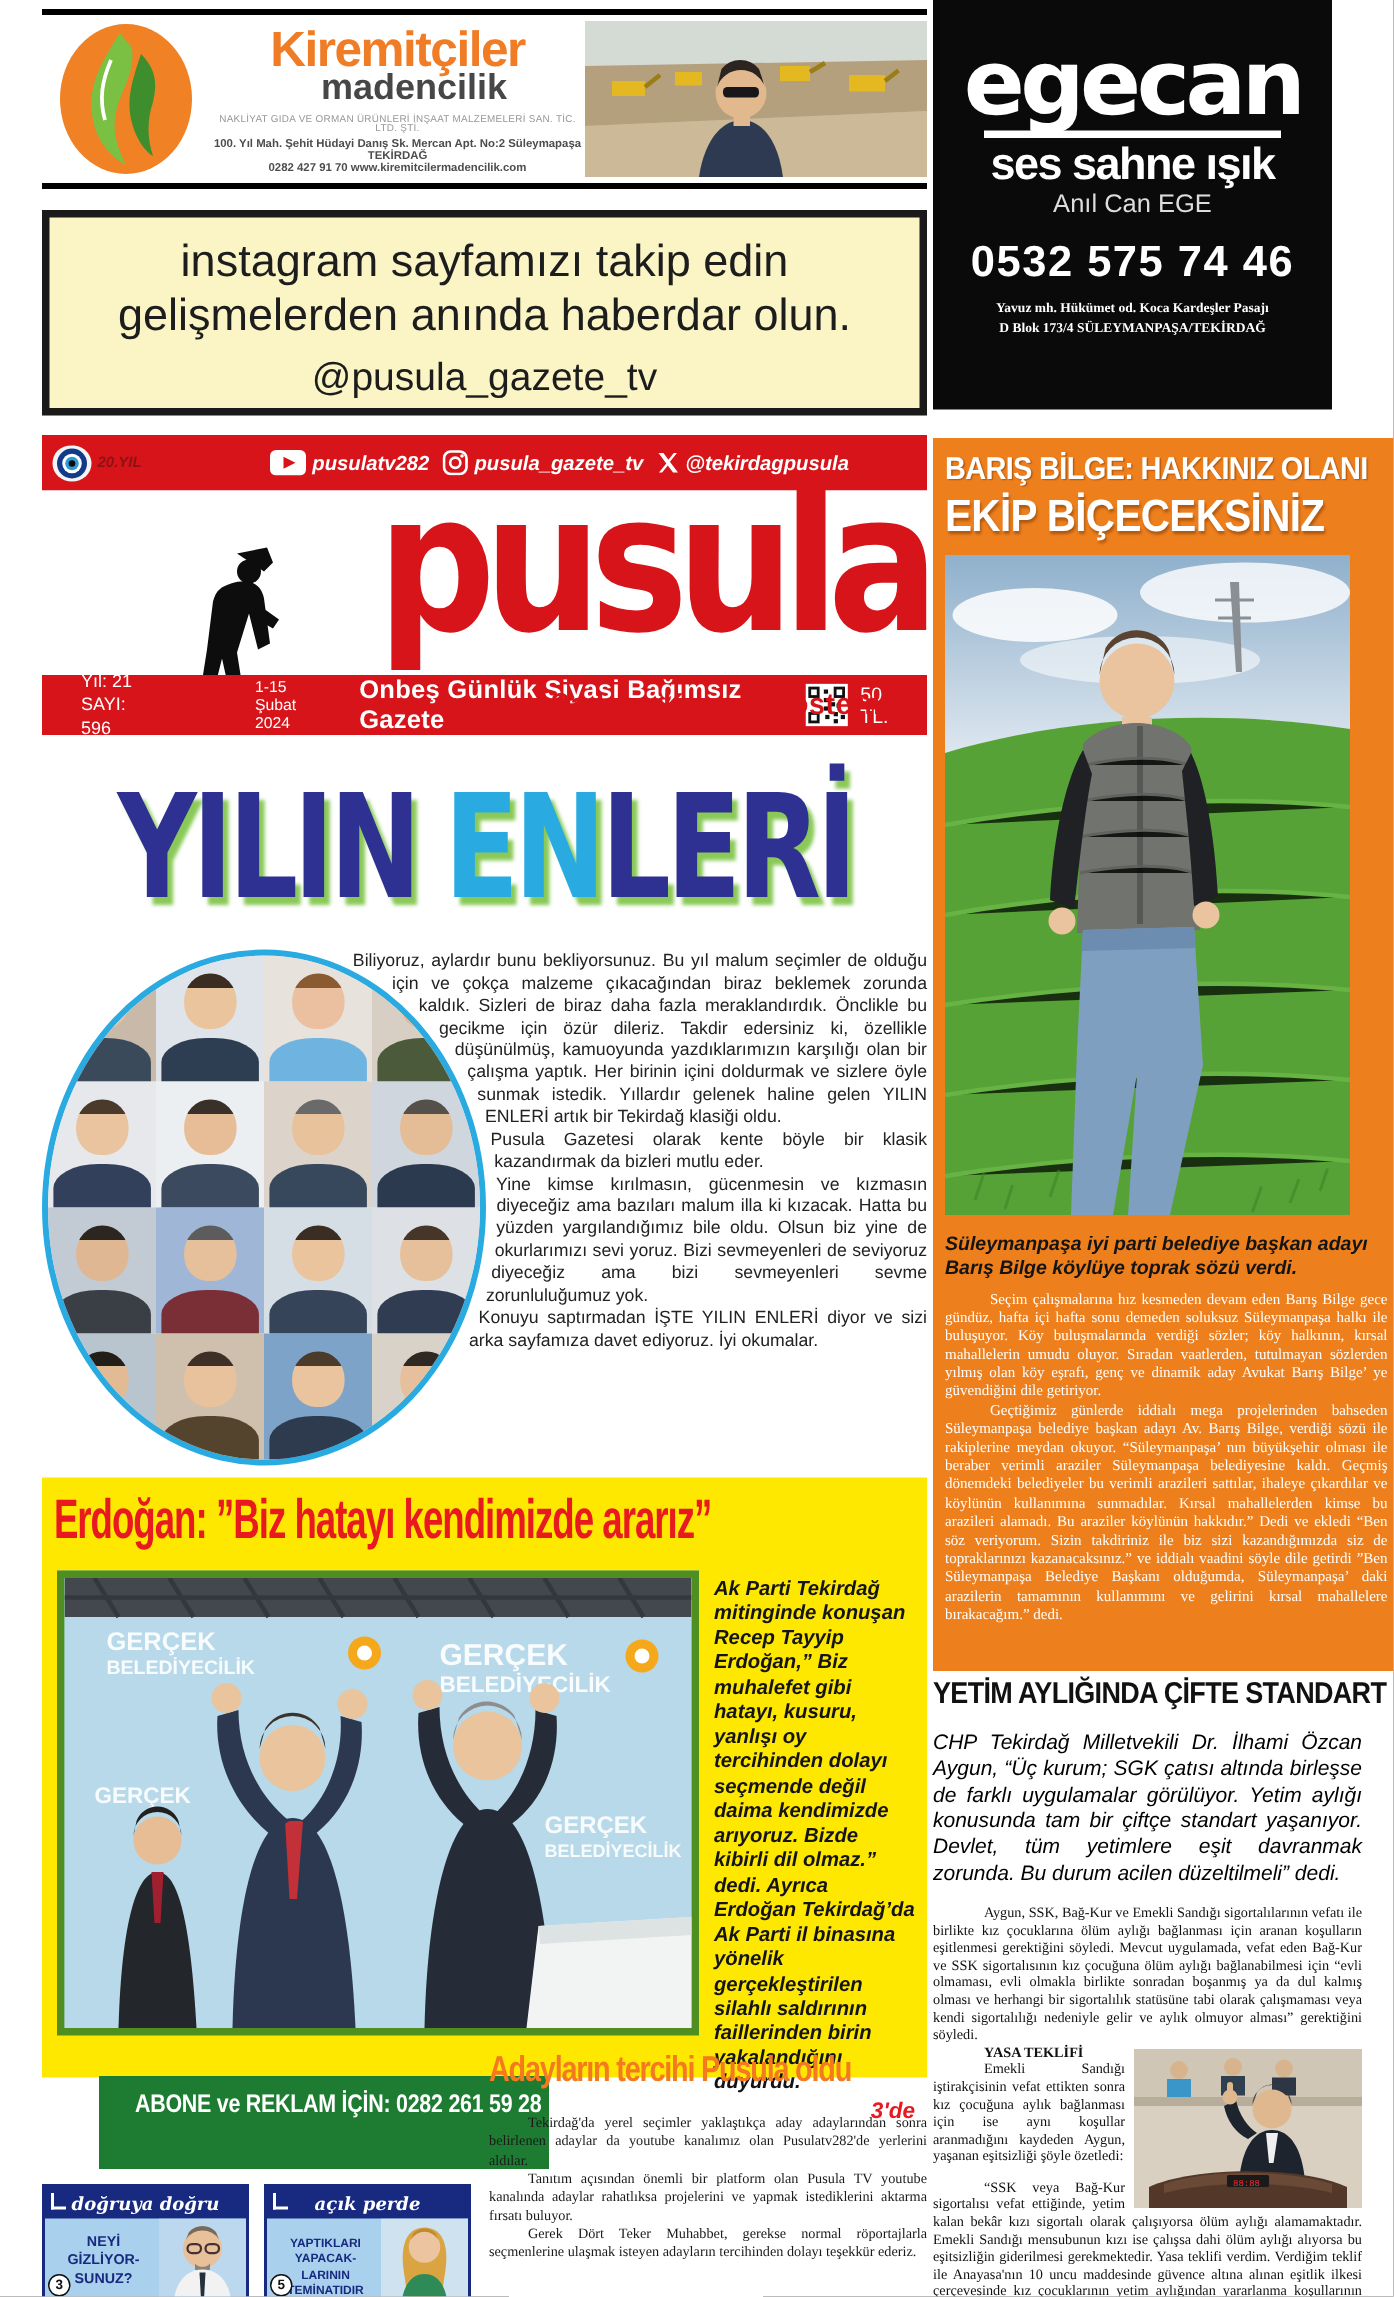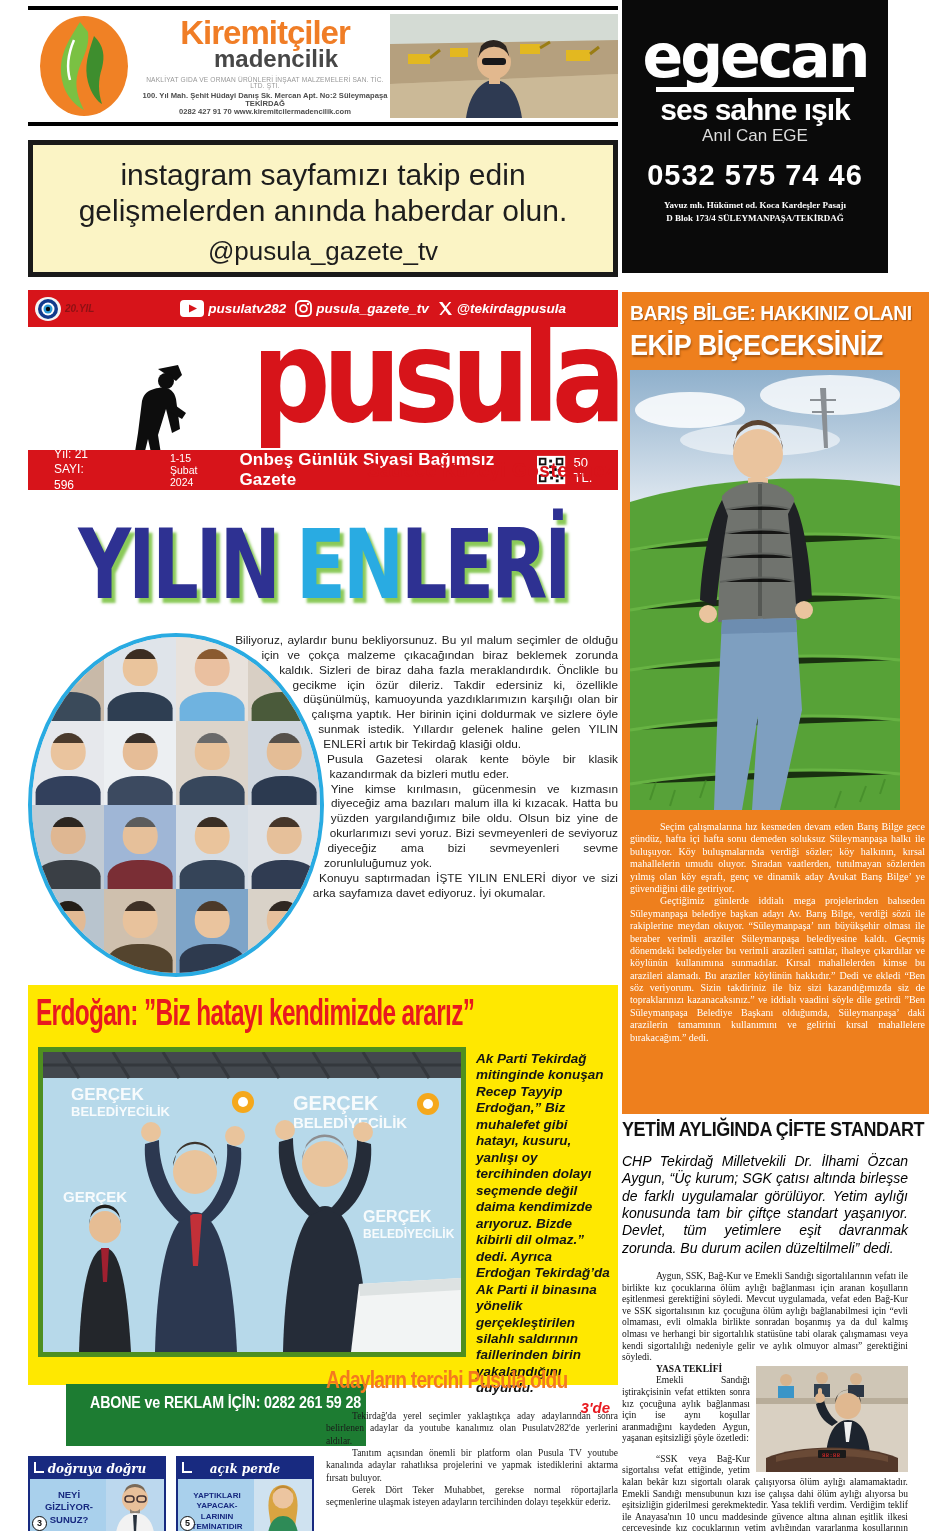--- a/index.html
+++ b/index.html
@@ -394,20 +394,21 @@
         <path d="M90 188 C120 182 150 182 166 188"></path>
           <path d="M90 212 C120 206 150 206 166 212"></path>
       </g>
       <path d="M92 130 C80 150 72 190 70 230 L86 236 C90 200 94 166 98 146 Z" fill="#1f2125"></path>
       <path d="M164 132 C174 152 180 190 182 228 L166 234 C164 198 160 164 158 144 Z" fill="#1f2125"></path>
       <circle cx="78" cy="244" r="9" fill="#eac49e"></circle>
         <circle cx="174" cy="240" r="9" fill="#eac49e"></circle>
       <path d="M92 250 L166 248 L172 340 L150 440 L122 440 L128 346 L112 440 L84 440 L88 330 Z" fill="#7e9fc0"></path>
       <path d="M92 250 L166 248 l1 14 l-76 2 Z" fill="#6d8db0"></path>
     </svg>
+    <div class="b-caption">Süleymanpaşa iyi parti belediye başkan adayı Barış Bilge köylüye toprak sözü verdi.</div>
     <div class="b-body">
       <p>Seçim çalışmalarına hız kesmeden devam eden Barış Bilge gece gündüz, hafta içi hafta sonu demeden soluksuz Süleymanpaşa halkı ile buluşuyor. Köy buluşmalarında verdiği sözler; köy halkının, kırsal mahallelerin umudu oluyor. Sıradan vaatlerden, tutulmayan sözlerden yılmış olan köy eşrafı, genç ve dinamik aday Avukat Barış Bilge’ ye güvendiğini dile getiriyor.</p>
       <p>Geçtiğimiz günlerde iddialı mega projelerinden bahseden Süleymanpaşa belediye başkan adayı Av. Barış Bilge, verdiği sözü ile rakiplerine meydan okuyor. “Süleymanpaşa’ nın büyükşehir olması ile beraber verimli araziler Süleymanpaşa belediyesine kaldı. Geçmiş dönemdeki belediyeler bu verimli arazileri sattılar, ihaleye çıkardılar ve köylünün kullanımına sunmadılar. Kırsal mahallelerden kimse bu arazileri alamadı. Bu araziler köylünün hakkıdır.” Dedi ve ekledi “Ben söz veriyorum. Sizin takdiriniz ile biz sizi kazandığımızda siz de topraklarınızı kazanacaksınız.” ve iddialı vaadini söyle dile getirdi ”Ben Süleymanpaşa Belediye Başkanı olduğumda, Süleymanpaşa’ daki arazilerin tamamının kullanımını ve gelirini kırsal mahallelere bırakacağım.” dedi.</p>
     </div>
   </div>
 
   <div id="yetim" class="abs">
     <div class="y-head">YETİM AYLIĞINDA ÇİFTE STANDART</div>
     <div class="y-lead">CHP Tekirdağ Milletvekili Dr. İlhami Özcan Aygun, “Üç kurum; SGK çatısı altında birleşse de farklı uygulamalar görülüyor. Yetim aylığı konusunda tam bir çiftçe standart yaşanıyor. Devlet, tüm yetimlere eşit davranmak zorunda. Bu durum acilen düzeltilmeli” dedi.</div>
     <div class="y-body">

